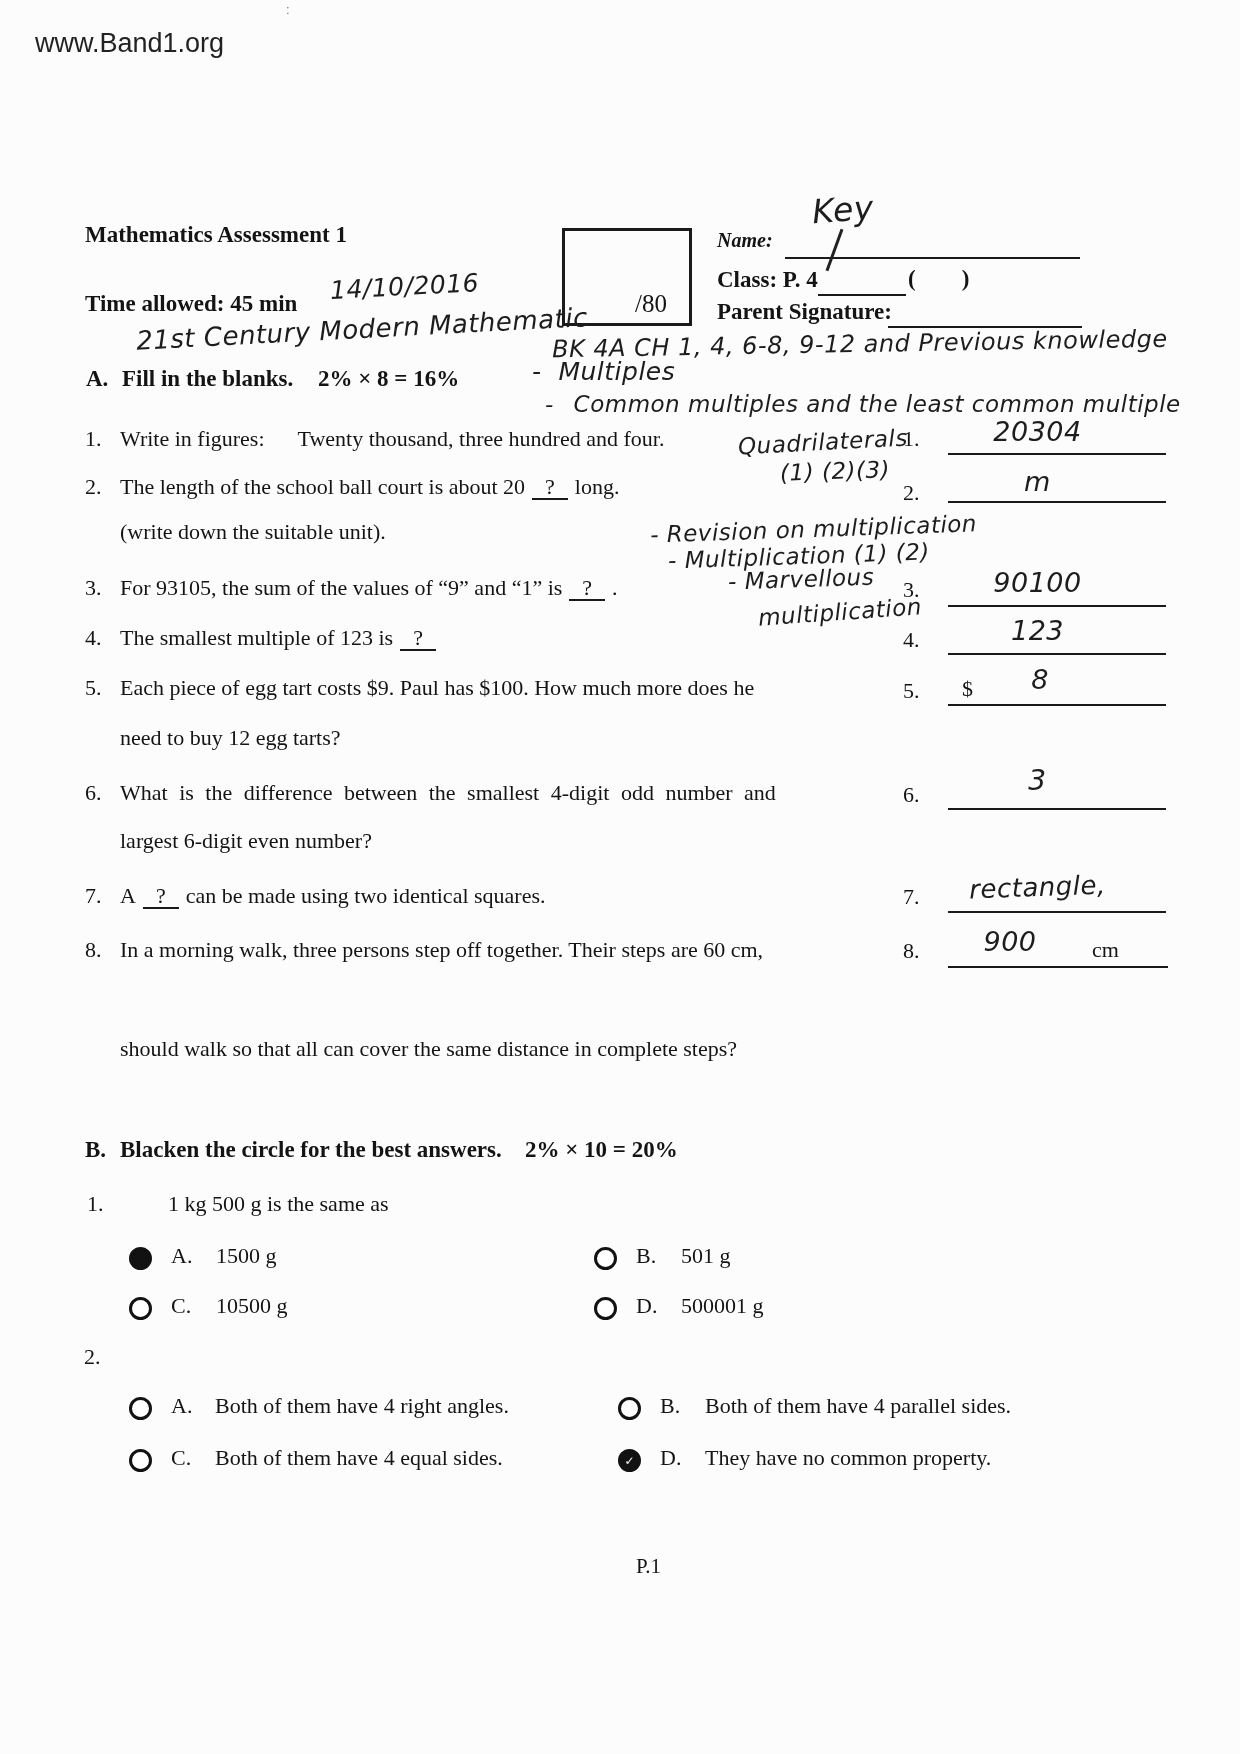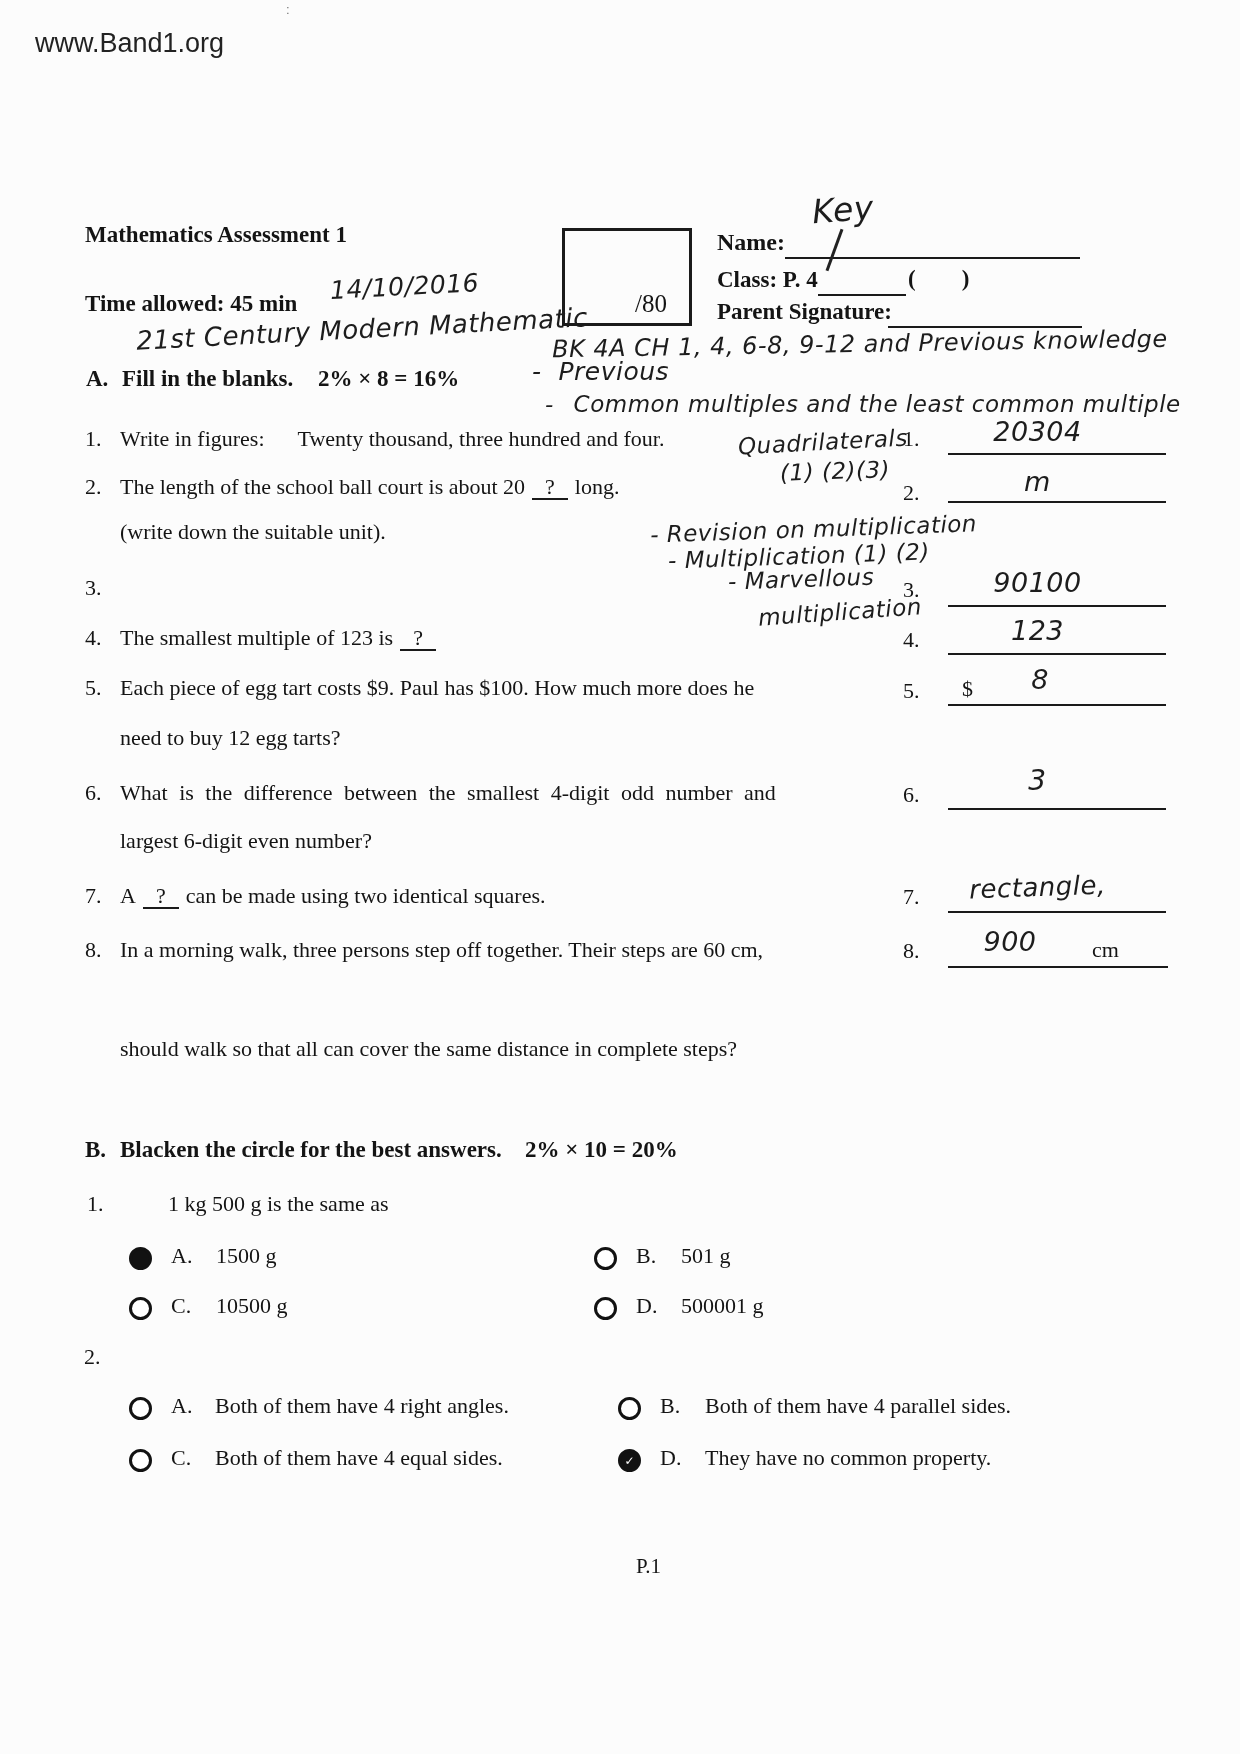--- a/index.html
+++ b/index.html
@@ -32,35 +32,35 @@
 
   <div class="abs p b" style="left:85px;top:222px;font-size:23px;text-align:right;">Mathematics Assessment 1</div>
   <div class="abs p b" style="left:85px;top:291px;font-size:23px;">Time allowed: 45 min</div>
   <div class="abs hw" style="left:330px;top:272px;font-size:25px;transform:rotate(-3deg);">14/10/2016</div>
   <div class="abs hw" style="left:136px;top:314px;font-size:26px;transform:rotate(-3deg);">21st Century Modern Mathematic</div>
 
   <div class="scorebox" style="left:562px;top:228px;width:124px;height:92px;">
     <span class="abs p" style="right:22px;bottom:4px;font-size:25px;">/80</span>
   </div>
 
-  <div class="abs p b" style="left:717px;top:229px;font-size:24px;">Name:</div>
+  <div class="abs p b" style="left:717px;top:229px;font-size:20px;font-style:italic;">Name:</div>
   <div class="aline" style="left:785px;top:257px;width:295px;"></div>
   <div class="abs hw" style="left:812px;top:190px;font-size:33px;transform:rotate(-4deg);">Key</div>
   <div class="stroke" style="left:833px;top:228px;width:3px;height:44px;transform:rotate(20deg);"></div>
 
   <div class="abs p b" style="left:717px;top:267px;font-size:23px;">Class: P. 4</div>
   <div class="aline" style="left:818px;top:294px;width:88px;"></div>
   <div class="abs p b" style="left:908px;top:266px;font-size:23px;">(   )</div>
 
   <div class="abs p b" style="left:717px;top:299px;font-size:23px;">Parent Signature:</div>
   <div class="aline" style="left:888px;top:326px;width:194px;"></div>
 
   <div class="abs hw" style="left:552px;top:330px;font-size:24px;transform:rotate(-1deg);">BK 4A CH 1, 4, 6-8, 9-12 and Previous knowledge</div>
 
-  <div class="abs hw" style="left:532px;top:357px;font-size:25px;">-  Previous</div>
+  <div class="abs hw" style="left:532px;top:357px;font-size:25px;">-  Multiples</div>
   <div class="abs p b" style="left:86px;top:366px;font-size:23px;">A.</div>
   <div class="abs p b" style="left:122px;top:366px;font-size:23px;">Fill in the blanks.</div>
   <div class="abs p b" style="left:318px;top:366px;font-size:23px;">2% × 8 = 16%</div>
   <div class="abs hw" style="left:545px;top:391px;font-size:23px;">-  Common multiples and the least common multiple</div>
 
   <div class="abs p" style="left:85px;top:426px;">1.</div>
   <div class="abs p" style="left:120px;top:426px;">Write in figures:  Twenty thousand, three hundred and four.</div>
   <div class="abs hw" style="left:738px;top:429px;font-size:23px;transform:rotate(-3deg);">Quadrilaterals</div>
   <div class="abs p" style="left:903px;top:426px;">1.</div>
   <div class="aline" style="left:948px;top:453px;width:218px;"></div>
@@ -70,20 +70,21 @@
   <div class="abs p" style="left:120px;top:474px;"><span>The length of the school ball court is about 20</span><span class="blank">?</span><span>long.</span></div>
   <div class="abs hw" style="left:780px;top:458px;font-size:23px;transform:rotate(-2deg);">(1) (2)(3)</div>
   <div class="abs p" style="left:903px;top:480px;">2.</div>
   <div class="aline" style="left:948px;top:501px;width:218px;"></div>
   <div class="abs hw ansval" style="left:930px;top:466px;width:215px;font-size:27px;">m</div>
   <div class="abs p" style="left:120px;top:519px;">(write down the suitable unit).</div>
   <div class="abs hw" style="left:650px;top:516px;font-size:23px;transform:rotate(-2deg);">- Revision on multiplication</div>
   <div class="abs hw" style="left:668px;top:543px;font-size:23px;transform:rotate(-2deg);">- Multiplication (1) (2)</div>
 
   <div class="abs p" style="left:85px;top:575px;">3.</div>
+  <div class="abs p" style="left:120px;top:575px;"><span>For 93105, the sum of the values of “9” and “1” is</span><span class="blank">?</span><span>.</span></div>
   <div class="abs hw" style="left:728px;top:566px;font-size:23px;transform:rotate(-2deg);">- Marvellous</div>
   <div class="abs hw" style="left:758px;top:599px;font-size:23px;transform:rotate(-4deg);">multiplication</div>
   <div class="abs p" style="left:903px;top:577px;">3.</div>
   <div class="aline" style="left:948px;top:605px;width:218px;"></div>
   <div class="abs hw ansval" style="left:930px;top:567px;width:215px;font-size:27px;">90100</div>
 
   <div class="abs p" style="left:85px;top:625px;">4.</div>
   <div class="abs p" style="left:120px;top:625px;"><span>The smallest multiple of 123 is</span><span class="blank">?</span></div>
   <div class="abs p" style="left:903px;top:627px;">4.</div>
   <div class="aline" style="left:948px;top:653px;width:218px;"></div>

